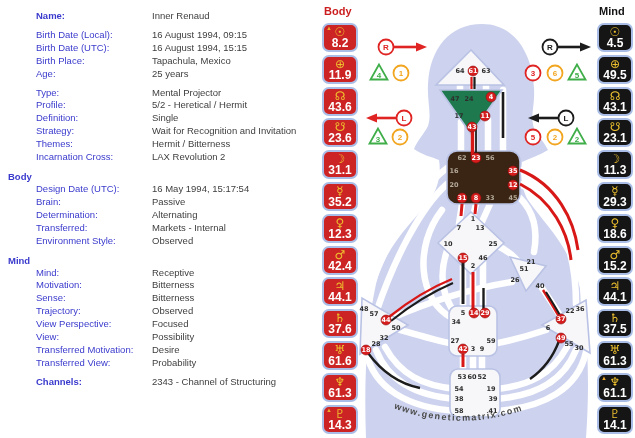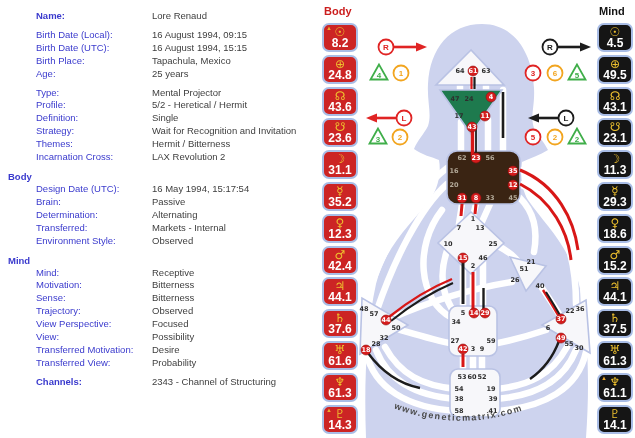--- a/index.html
+++ b/index.html
@@ -55,21 +55,21 @@
   .wm{font:bold 9px "Liberation Sans",sans-serif;fill:#4a4a4a;letter-spacing:1.4px;}
 </style>
 </head>
 <body>
 
 <div id="stage">
 
   <div class="info">
     <div class="row">
         <span class="lab b">Name:</span>
-        <span class="val">Lore Renaud</span>
+        <span class="val">Inner Renaud</span>
       </div>
     <div class="row gap">
         <span class="lab">Birth Date (Local):</span>
         <span class="val">16 August 1994, 09:15</span>
       </div>
     <div class="row">
         <span class="lab">Birth Date (UTC):</span>
         <span class="val">16 August 1994, 15:15</span>
       </div>
     <div class="row">
@@ -166,21 +166,21 @@
 
   <div class="pcol" id="bodycol">
     <div class="hdr">Body</div>
     <div class="sq">
         <span class="mk">▲</span>
         <span class="g">☉</span>
         <span class="v">8.2</span>
       </div>
     <div class="sq">
         <span class="g">⊕</span>
-        <span class="v">24.8</span>
+        <span class="v">11.9</span>
       </div>
     <div class="sq">
         <span class="g">☊</span>
         <span class="v">43.6</span>
       </div>
     <div class="sq">
         <span class="g">☋</span>
         <span class="v">23.6</span>
       </div>
     <div class="sq">

